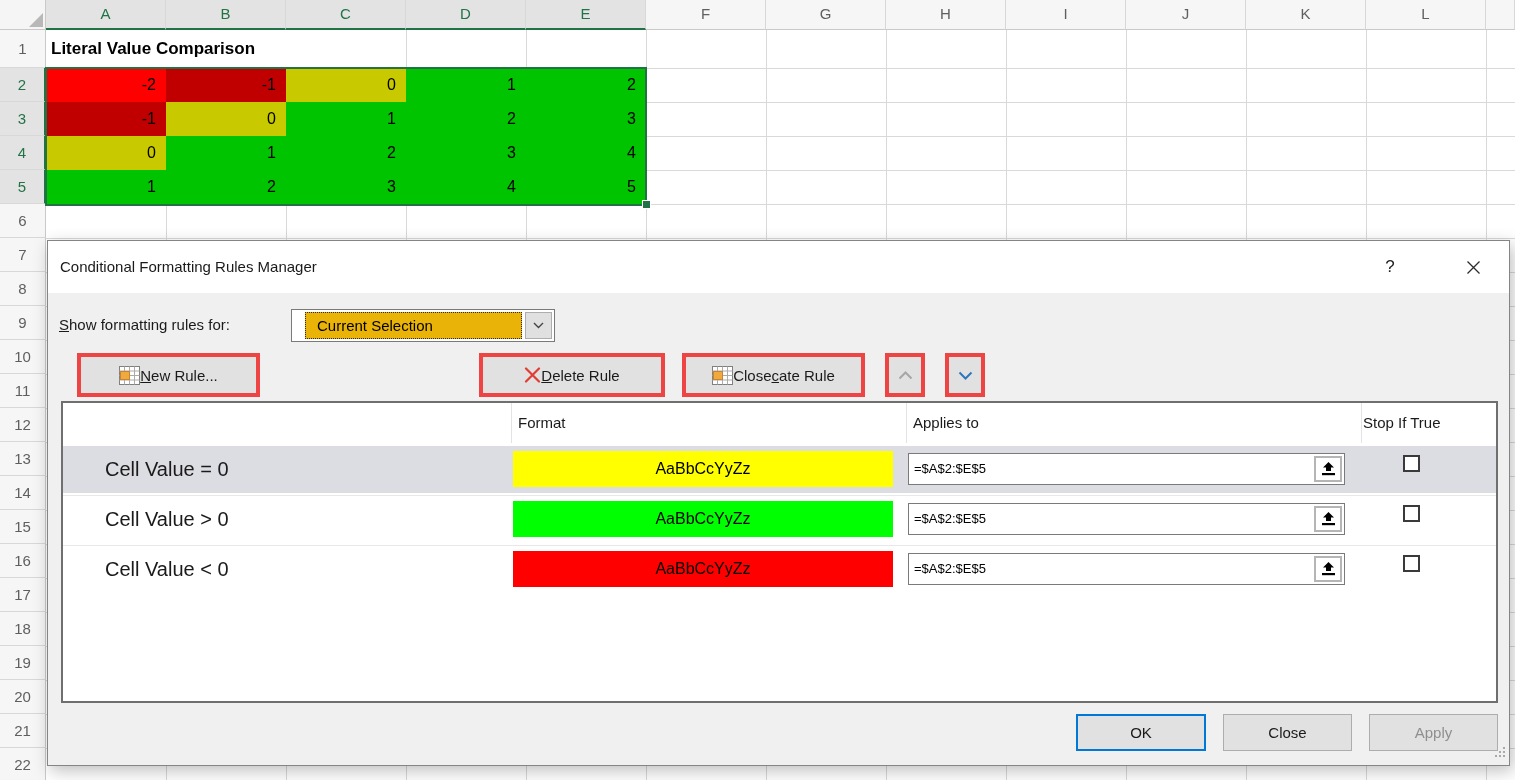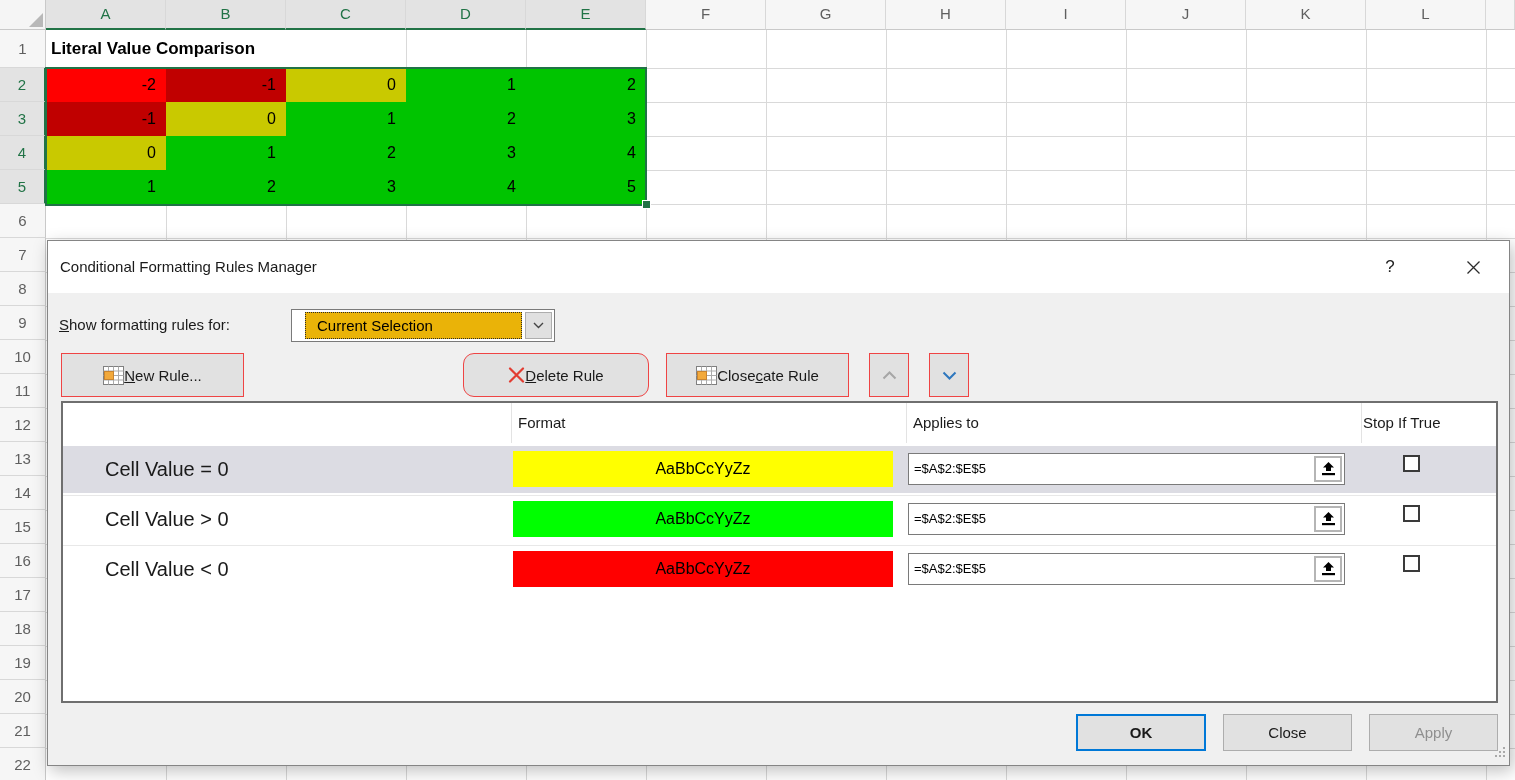--- a/index.html
+++ b/index.html
@@ -43,23 +43,23 @@
   .u{text-decoration:underline;}
 
   .combo{position:absolute;left:243px;top:68px;width:264px;height:33px;background:#fff;
        border:1px solid #7A7A7A;box-sizing:border-box;}
   .combo-sel{position:absolute;left:2px;top:2px;bottom:2px;right:32px;background:#eab308;
        outline:1px dotted #2B2B2B;outline-offset:-1px;display:flex;align-items:center;
        padding-left:12px;font-size:15px;color:#000;margin-left:11px;}
   .combo-btn{position:absolute;right:2px;top:2px;bottom:2px;width:27px;background:#E0E0E0;
        border:1px solid #ADADAD;box-sizing:border-box;display:flex;align-items:center;justify-content:center;}
 
-  .tbtn{position:absolute;top:112px;height:44px;background:#E1E1E1;border:1px solid #ef4444;
+  .tbtn{position:absolute;top:112px;height:44px;background:#E1E1E1;border:4px solid #ef4444;
        box-sizing:border-box;display:flex;align-items:center;justify-content:center;
-       font-size:15px;color:#1A1A1A;cursor:default;}
+       font-size:15px;color:#1A1A1A;cursor:default;margin-left:16px;}
   .icnwrap{display:inline-flex;align-items:center;}
 
   .listbox{position:absolute;left:13px;top:160px;width:1437px;height:302px;background:#fff;
        border:2px solid #6F6F6F;box-sizing:border-box;}
   .lb-sep{position:absolute;top:0;width:1px;height:40px;background:#E3E3E3;}
   .lb-h{position:absolute;top:0;height:40px;line-height:40px;font-size:15px;color:#1A1A1A;}
   .rsepline{position:absolute;left:0;right:0;height:1px;background:#E8E8E8;}
   .rrow{position:absolute;left:0;right:0;height:47px;background:#fff;}
   .rrow.rsel{background:#DCDCE3;}
   .rlabel{position:absolute;left:42px;top:0;height:47px;line-height:47px;font-size:20px;color:#1A1A1A;}
@@ -68,21 +68,21 @@
   .rinput{position:absolute;left:845px;top:7px;width:437px;height:32px;background:#fff;
        border:1px solid #7A7A7A;box-sizing:border-box;}
   .rinput-text{position:absolute;left:5px;top:0;height:30px;line-height:30px;font-size:13px;color:#000;}
   .collapse-btn{position:absolute;right:2px;top:2px;bottom:2px;width:28px;background:#fff;
        border:2px solid #B5B5B5;box-sizing:border-box;display:flex;align-items:center;justify-content:center;}
   .rcheck{position:absolute;left:1340px;top:9px;width:17px;height:17px;background:#fff;
        border:2px solid #3A3A3A;box-sizing:border-box;}
 
   .btn{position:absolute;top:473px;height:37px;background:#E1E1E1;border:1px solid #ADADAD;
        box-sizing:border-box;display:flex;align-items:center;justify-content:center;font-size:15px;color:#1A1A1A;}
-  .btn.primary{border:2px solid #0078D7;font-weight:bold;}
+  .btn.primary{border:2px solid #0078D7;}
   .btn.disabled{color:#8F8F8F;}
   .grip{position:absolute;right:3px;bottom:3px;}
 </style>
 </head>
 <body>
 
 <div id="stage">
 
   <div id="sheet">
       <div class="vline" style="left:166px;top:30px;height:750px"></div>
@@ -212,21 +212,21 @@
     <div class="tbtn" style="left:13px;width:183px;">
       <span class="icnwrap">
         <svg width="21" height="19" viewBox="0 0 21 19">
           <rect x="0.5" y="0.5" width="20" height="18" fill="#fff" stroke="#808080"></rect>
           <path d="M0.5 5 H20.5 M0.5 9.5 H20.5 M0.5 14 H20.5 M5.5 0.5 V18.5 M10.5 0.5 V18.5 M15.5 0.5 V18.5" stroke="#ABABAB" fill="none"></path>
           <rect x="1.5" y="5.5" width="9" height="8" fill="#F2A93B" stroke="#C88430"></rect>
         </svg>
       </span>
       <span><span></span><span class="u">N</span><span>ew Rule...</span></span>
     </div>
-    <div class="tbtn" style="left:415px;width:186px;border-radius:11px;">
+    <div class="tbtn" style="left:415px;width:186px;">
       <span class="icnwrap">
         <svg width="17" height="16" viewBox="0 0 17 16">
             <path d="M2 1.5 L15 14.5 M15 1.5 L2 14.5" stroke="#E23D32" stroke-width="2.2" fill="none" stroke-linecap="round"></path>
           </svg>
       </span>
       <span><span></span><span class="u">D</span><span>elete Rule</span></span>
     </div>
     <div class="tbtn" style="left:618px;width:183px;">
       <span class="icnwrap">
         <svg width="21" height="19" viewBox="0 0 21 19">

